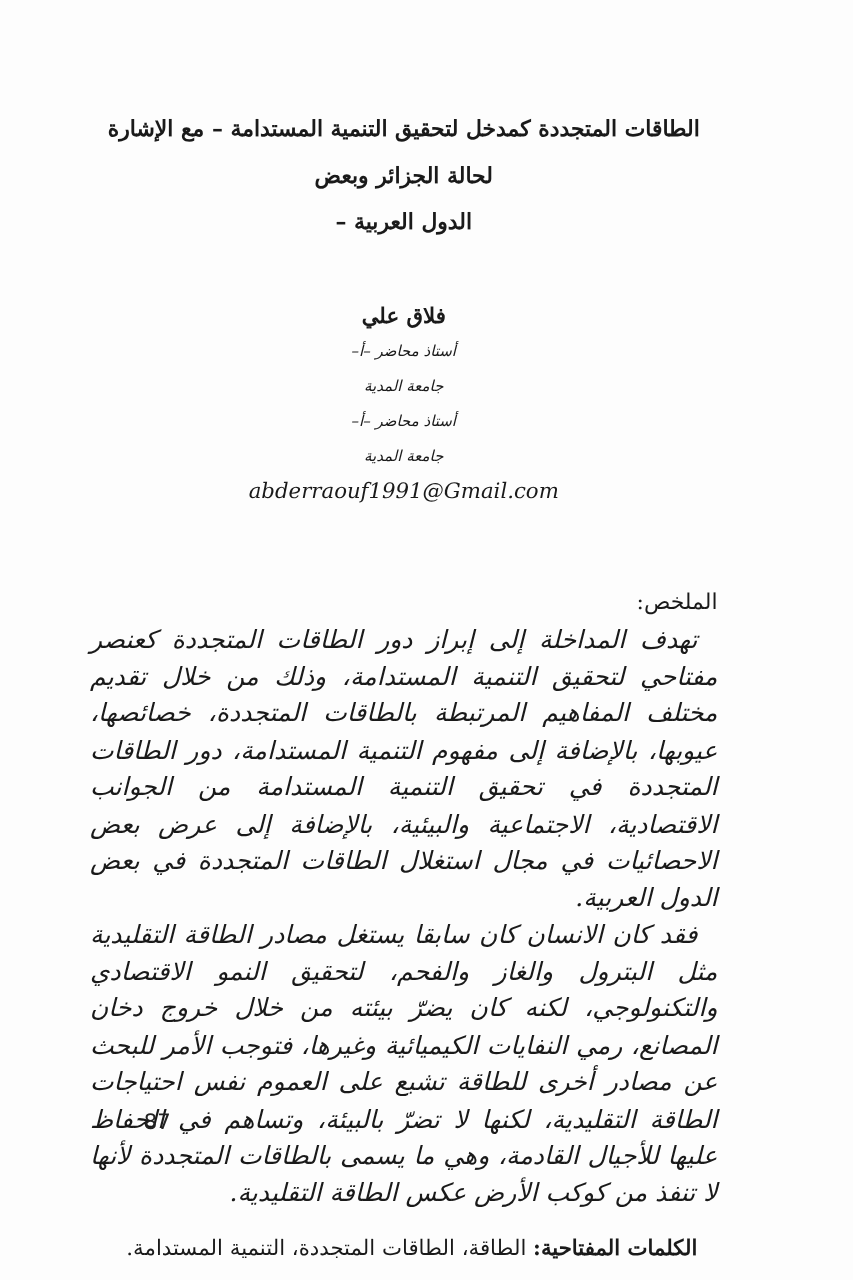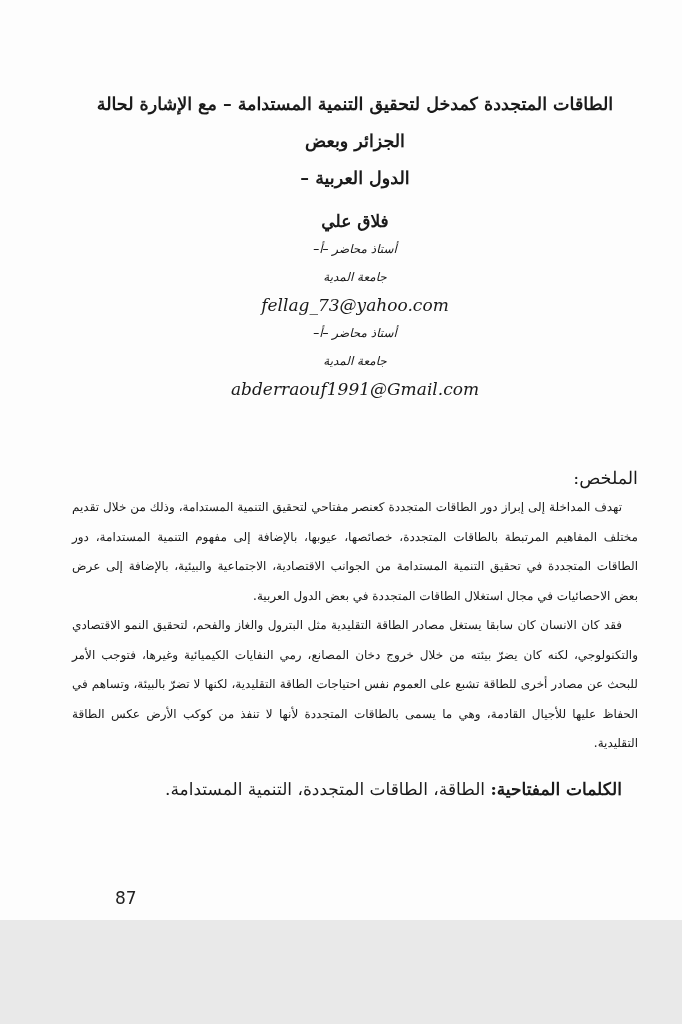--- a/index.html
+++ b/index.html
@@ -6,39 +6,39 @@
     margin: 0;
     padding: 0;
   }
   body {
     background: #e9e9e9;
     font-family: "DejaVu Serif", "Liberation Serif", serif;
   }
   .page {
     position: relative;
     width: 682px;
-    height: 920px;
+    height: 1024px;
     margin: 0 auto;
     background: #fdfdfd;
     color: #1a1a1a;
     direction: rtl;
     overflow: hidden;
     box-sizing: border-box;
-    padding: 86px 44px 0 72px;
+    padding: 86px 108px 0 72px;
   }
   
   .title-block {
     text-align: center;
     font-weight: bold;
     font-size: 17.5px;
     line-height: 37px;
   }
   
   .authors {
-    margin-top: 10px;
+    margin-top: 42px;
     text-align: center;
   }
   .author-name {
     font-weight: bold;
     font-size: 17px;
     line-height: 28px;
   }
   .author-role,
   .author-affiliation {
     font-style: italic;
@@ -58,24 +58,25 @@
   }
   .abstract-heading {
     margin: 0;
     font-size: 17.5px;
     font-weight: normal;
     line-height: 30px;
     text-align: right;
   }
   .body-paragraph {
     margin: 0;
-    font-size: 12px;
+    font-size: 20px;
     line-height: 29.5px;
     text-align: justify;
     text-indent: 16px;
+    font-style: italic;
   }
   .keywords {
     margin: 16px;
     font-size: 17px;
     line-height: 29.5px;
     text-align: right;
   }
   .keywords-label {
     font-weight: bold;
   }
@@ -99,21 +100,20 @@
     <div class="title-line">الطاقات المتجددة كمدخل لتحقيق التنمية المستدامة – مع الإشارة لحالة الجزائر وبعض</div>
     <div class="title-line">الدول العربية –</div>
   </header>
 
   <section class="authors">
 
     <div class="author">
       <div class="author-name">فلاق علي</div>
       <div class="author-role">أستاذ محاضر –أ–</div>
       <div class="author-affiliation">جامعة المدية</div>
-      <div class="author-email">fellag_73@yahoo.com</div>
     </div>
 
     <div class="author">
       <div class="author-role">أستاذ محاضر –أ–</div>
       <div class="author-affiliation">جامعة المدية</div>
       <div class="author-email">abderraouf1991@Gmail.com</div>
     </div>
 
   </section>
 

